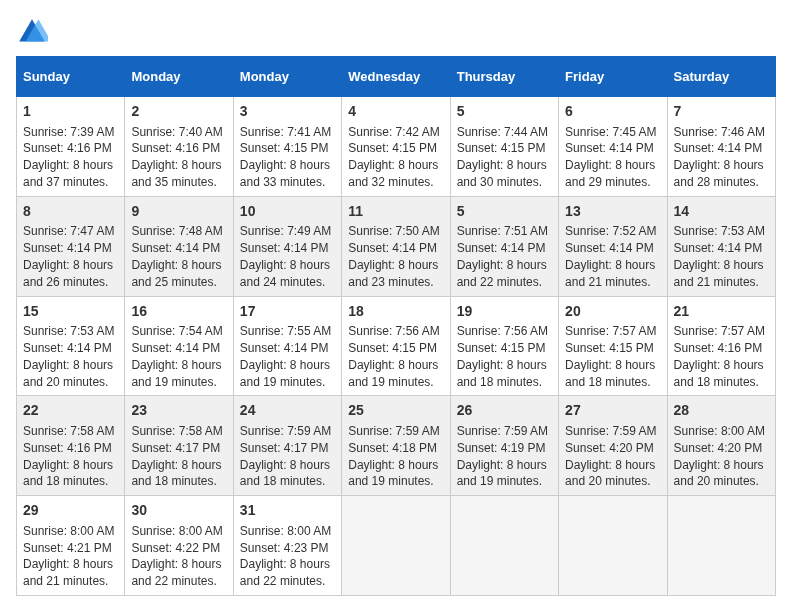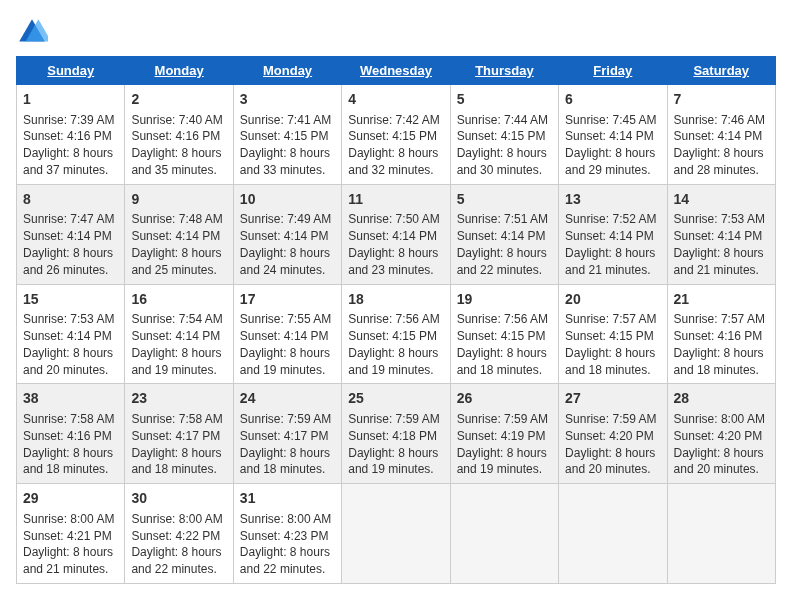--- a/index.html
+++ b/index.html
@@ -47,26 +47,25 @@
       color: #555;
     }
     table {
       width: 100%;
       border-collapse: collapse;
       font-size: 10.5px;
     }
     thead tr th {
       background-color: #1565c0;
       color: #fff;
-      text-align: center;
-      padding: 6px 6px;
+      text-align: left;
+      padding: 12px 6px;
       font-size: 13px;
       font-weight: bold;
       border: 1px solid #1565c0;
-      text-decoration: underline;
     }
     tbody tr td {
       vertical-align: top;
       padding: 5px 6px;
       border: 1px solid #ccc;
       width: 14.28%;
       min-height: 80px;
       color: #333;
       line-height: 1.4;
     }
@@ -208,21 +207,21 @@
         <span class="day-number">20</span>
         <span class="day-info">Sunrise: 7:57 AM<br>Sunset: 4:15 PM<br>Daylight: 8 hours and 18 minutes.</span>
       </td>
         <td>
         <span class="day-number">21</span>
         <span class="day-info">Sunrise: 7:57 AM<br>Sunset: 4:16 PM<br>Daylight: 8 hours and 18 minutes.</span>
       </td>
       </tr>
       <tr>
         <td>
-        <span class="day-number">38</span>
+        <span class="day-number">22</span>
         <span class="day-info">Sunrise: 7:58 AM<br>Sunset: 4:16 PM<br>Daylight: 8 hours and 18 minutes.</span>
       </td>
         <td>
         <span class="day-number">23</span>
         <span class="day-info">Sunrise: 7:58 AM<br>Sunset: 4:17 PM<br>Daylight: 8 hours and 18 minutes.</span>
       </td>
         <td>
         <span class="day-number">24</span>
         <span class="day-info">Sunrise: 7:59 AM<br>Sunset: 4:17 PM<br>Daylight: 8 hours and 18 minutes.</span>
       </td>

